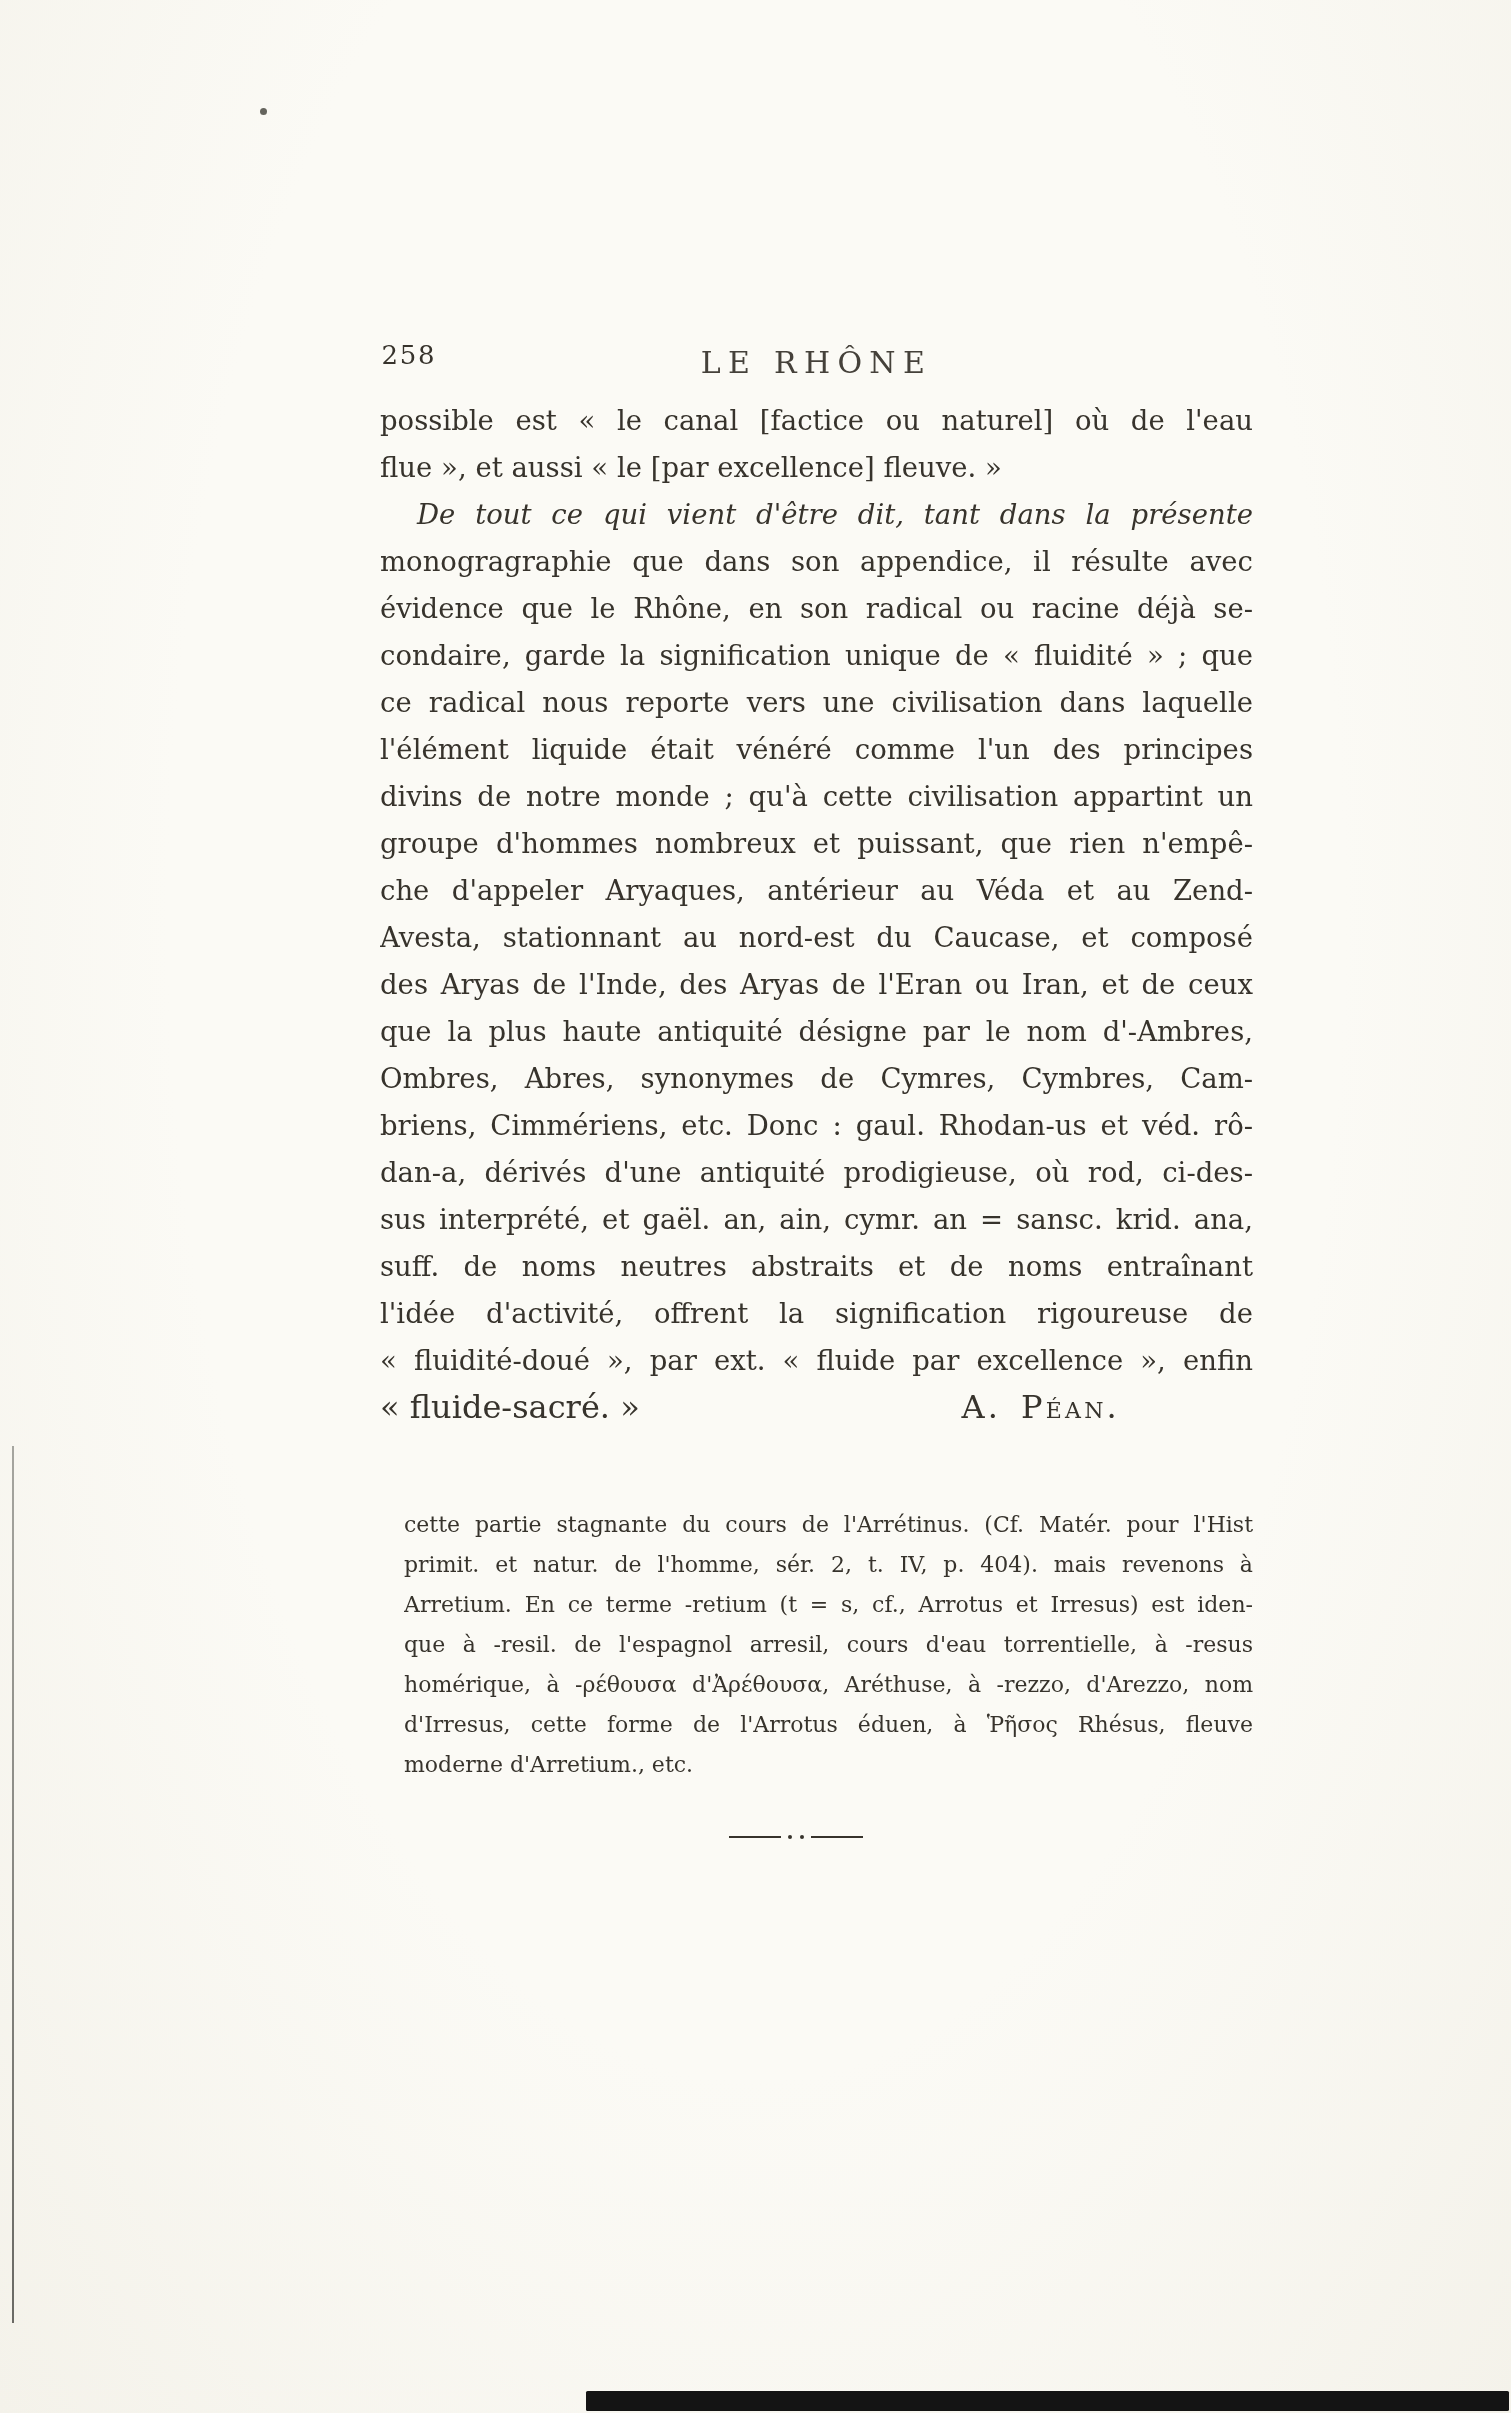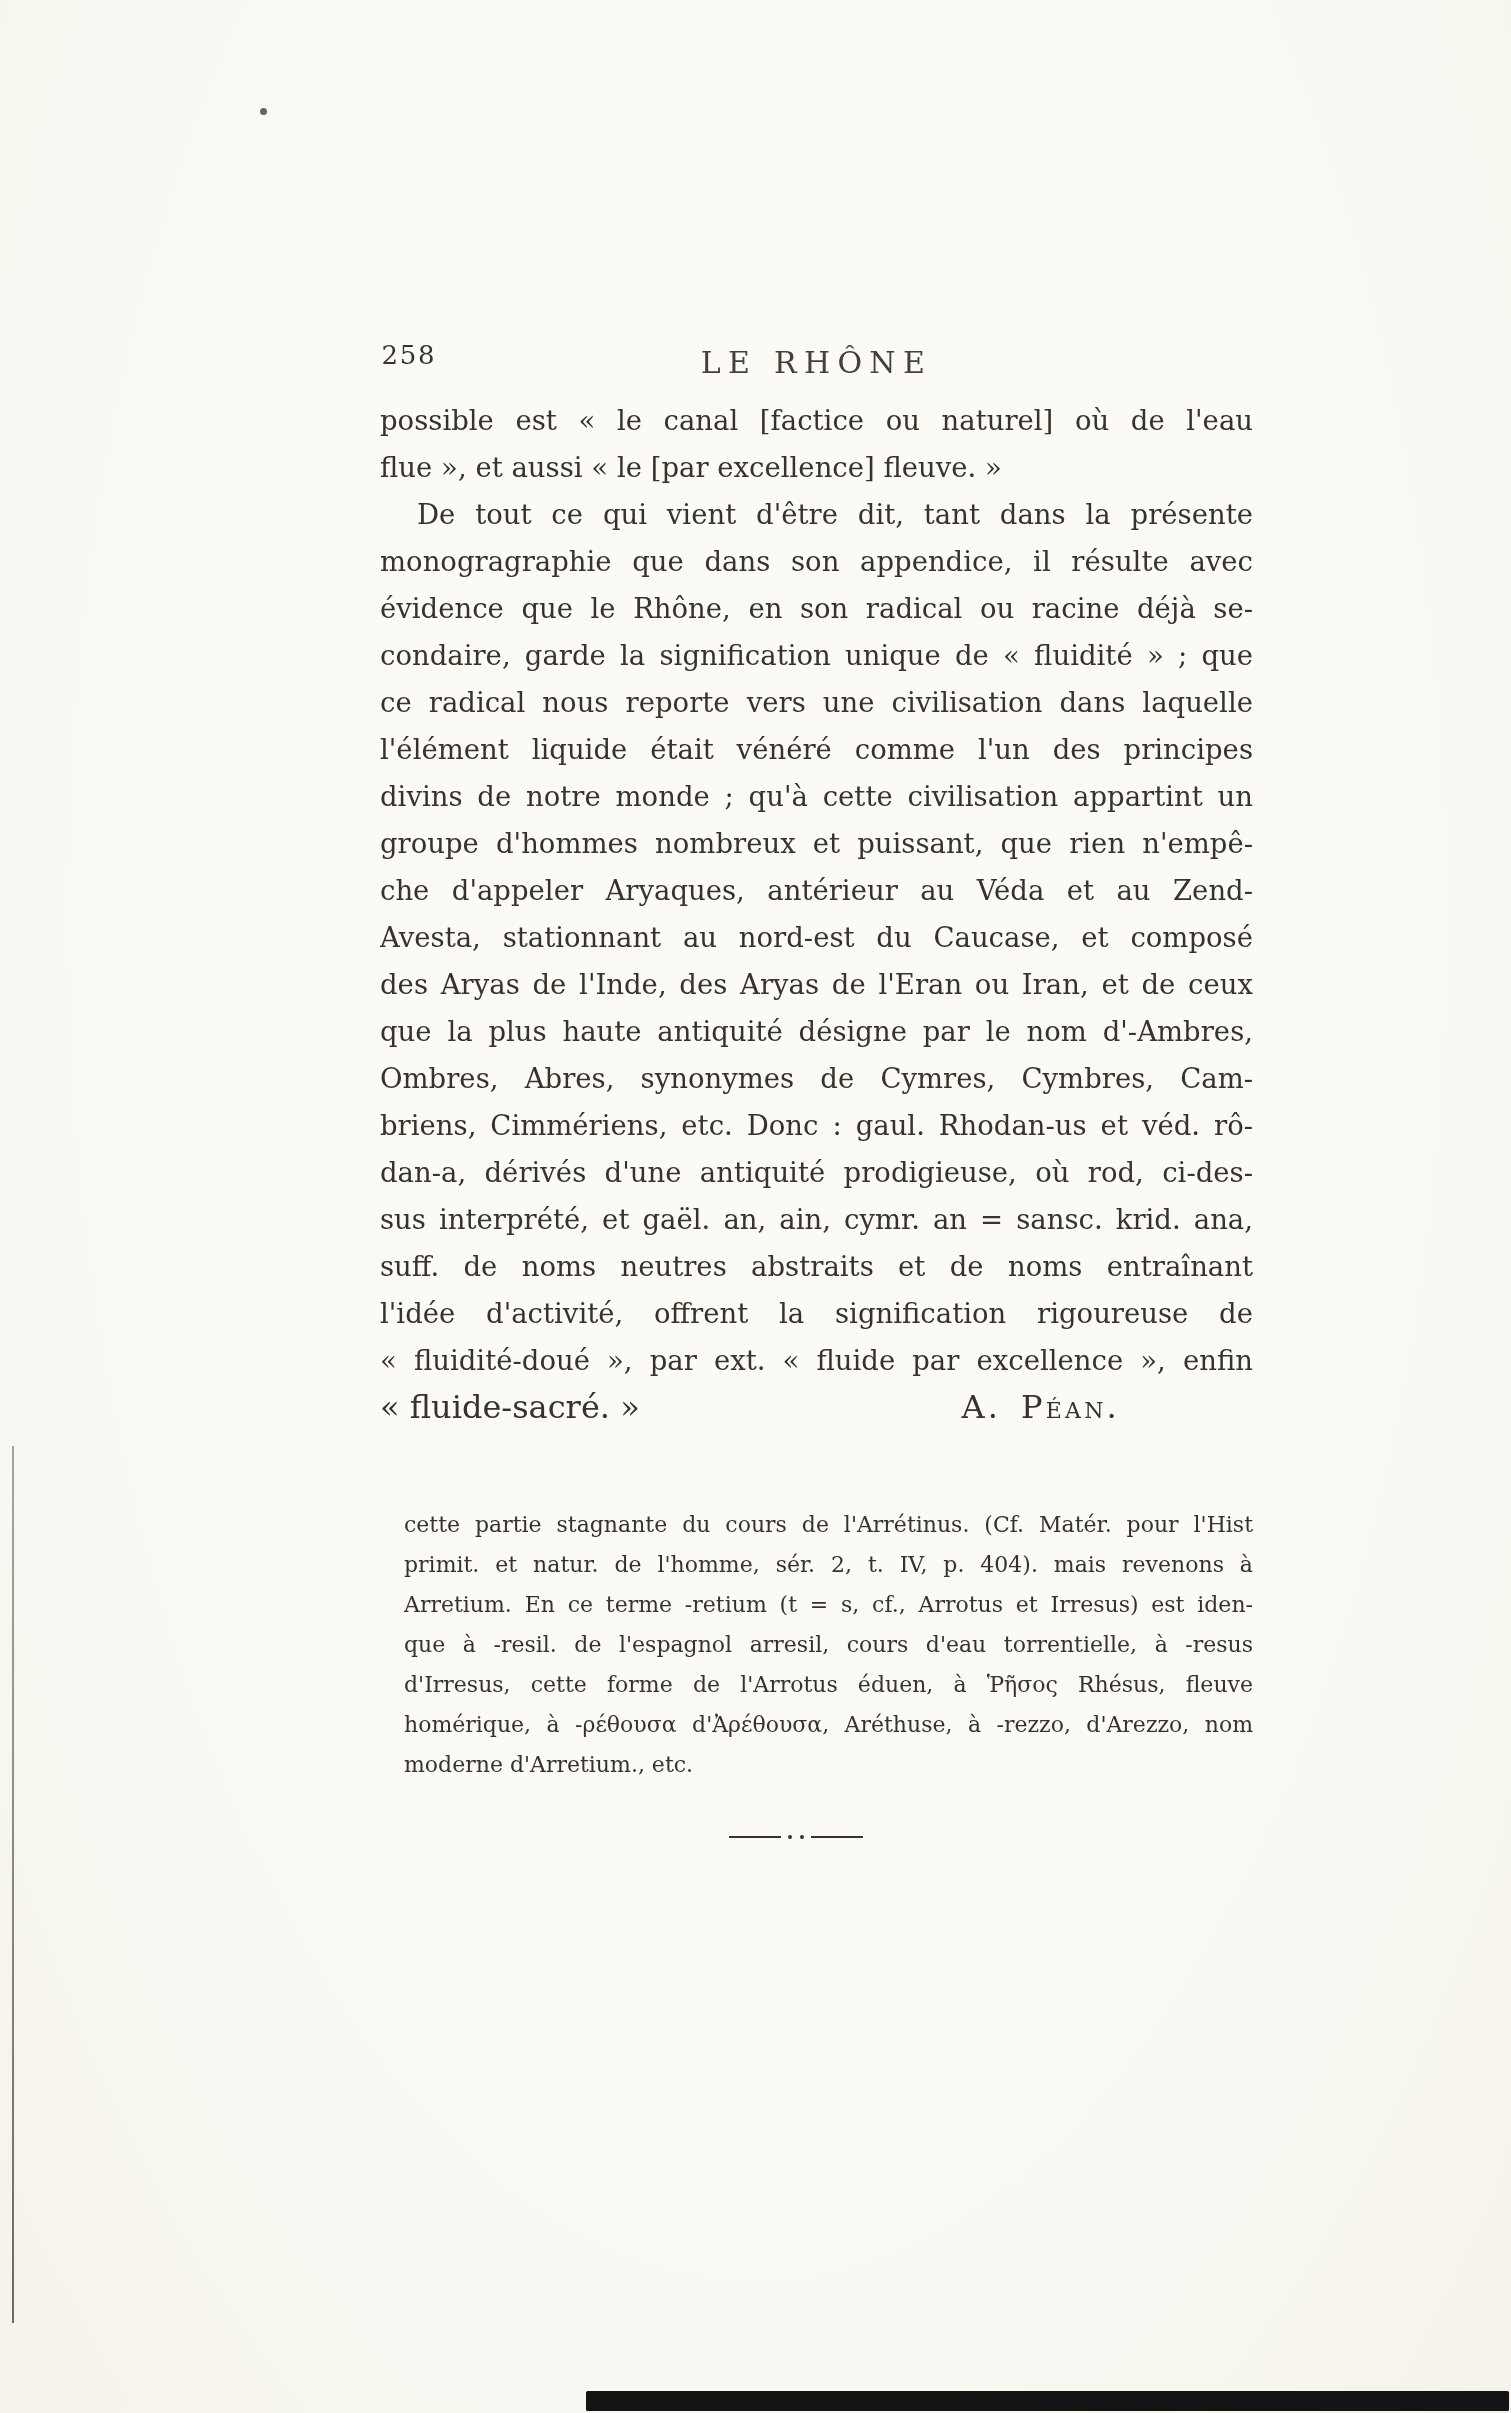--- a/index.html
+++ b/index.html
@@ -16,21 +16,21 @@
   .header { position:relative; height:37px; margin-bottom:22px; }
   .page-number { position:absolute; left:1.6px; top:1.6px; font-size:26px; letter-spacing:1.6px; }
   .running-title { text-align:center; font-size:30px; letter-spacing:7.3px; padding-top:6.5px; color:#45413a; }
 
   .line {
     font-size:27.5px; line-height:47px; height:47px;
     text-align:justify; text-align-last:justify;
     overflow:hidden; white-space:normal;
   }
   .line.end { text-align-last:left; }
-  .line.indent { text-indent:37px; }
+  .line.indent { text-indent:37px;font-style:italic; }
   .it { }
 
   .last-row { height:47px; font-size:32px; line-height:47px; display:flex;text-align:right; }
   .signature {
     margin-left:auto; margin-right:133px;
     font-variant:small-caps; letter-spacing:3.2px; word-spacing:6.5px;
   }
 
   .footnote { margin-top:74px;margin-left:24px; }
   .footnote .line { font-size:22px; line-height:40px; height:40px; }
@@ -92,22 +92,22 @@
         <span class="signature">A. Péan.</span>
       </div>
     </section>
 
     <section class="footnote">
       <div>
           <div class="line"><span>cette partie stagnante du cours de l'Arrétinus. (Cf. </span><span class="it">Matér. pour l'Hist</span></div>
           <div class="line"><span class="it">primit. et natur. de l'homme</span><span>, sér. 2, t. IV, p. 404). mais revenons à</span></div>
           <div class="line"><span class="it">Arretium.</span><span> En ce terme </span><span class="it">-retium</span><span> (t = s, cf., Arrotus et Irresus) est iden-</span></div>
           <div class="line"><span>que à </span><span class="it">-resil</span><span>. de l'espagnol arresil, cours d'eau torrentielle, à </span><span class="it">-resus</span></div>
+          <div class="line"><span>homérique, à </span><span class="it">-ρέθουσα</span><span> d'Ἀρέθουσα, Aréthuse, à </span><span class="it">-rezzo</span><span>, d'Arezzo, nom</span></div>
           <div class="line"><span>d'Irresus, cette forme de l'Arrotus éduen, à Ῥῆσος Rhésus, fleuve</span></div>
-          <div class="line"><span>homérique, à </span><span class="it">-ρέθουσα</span><span> d'Ἀρέθουσα, Aréthuse, à </span><span class="it">-rezzo</span><span>, d'Arezzo, nom</span></div>
           <div class="line end"><span>moderne d'Arretium., etc.</span></div>
         </div>
     </section>
 
     <div class="divider">
       <span class="dline"></span>
       <span class="ddot"></span>
       <span class="ddot"></span>
       <span class="dline"></span>
     </div>

